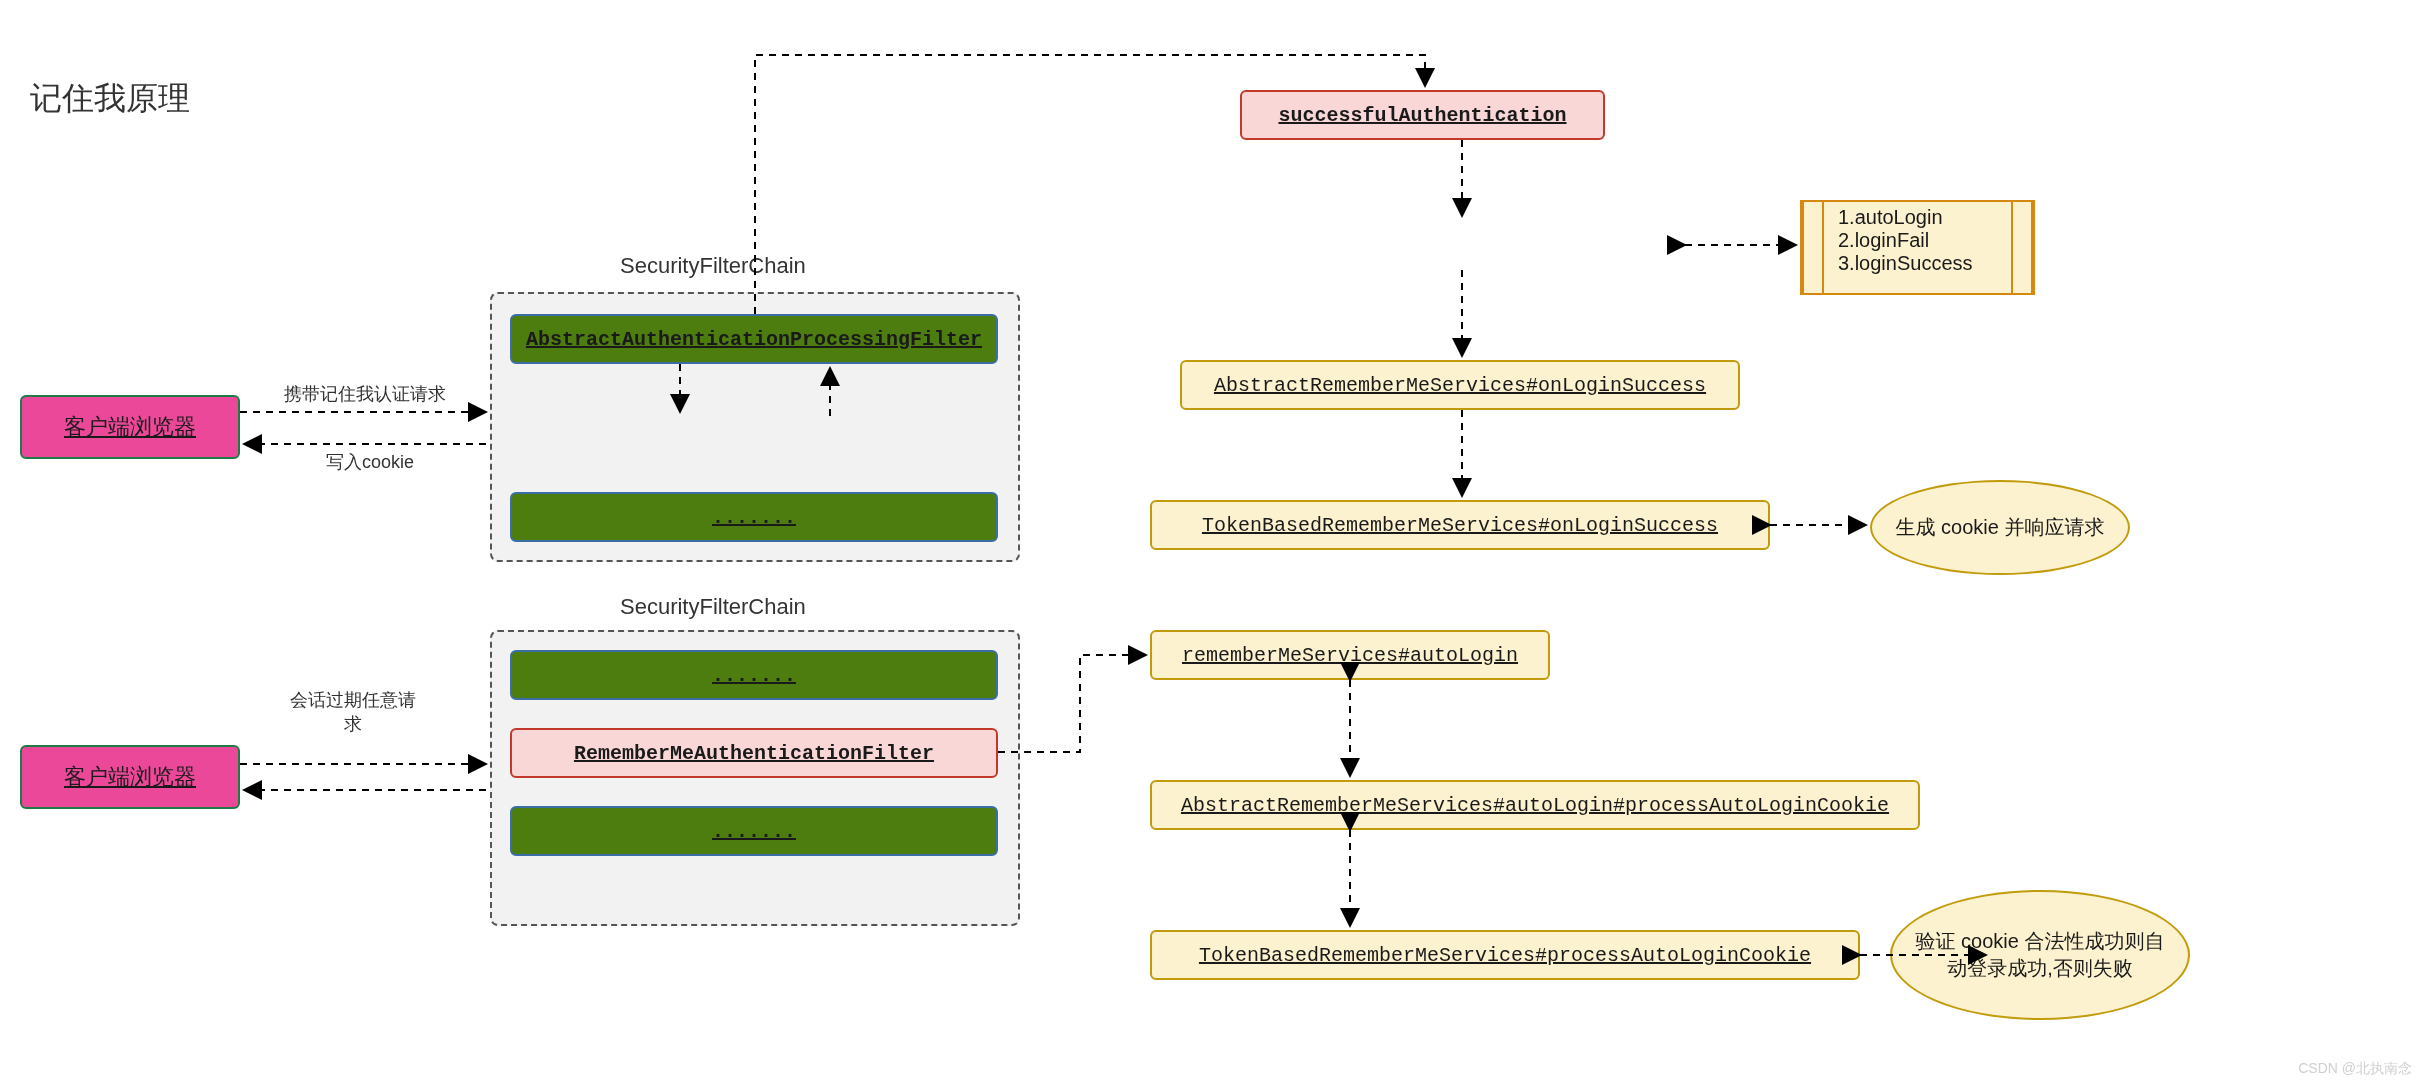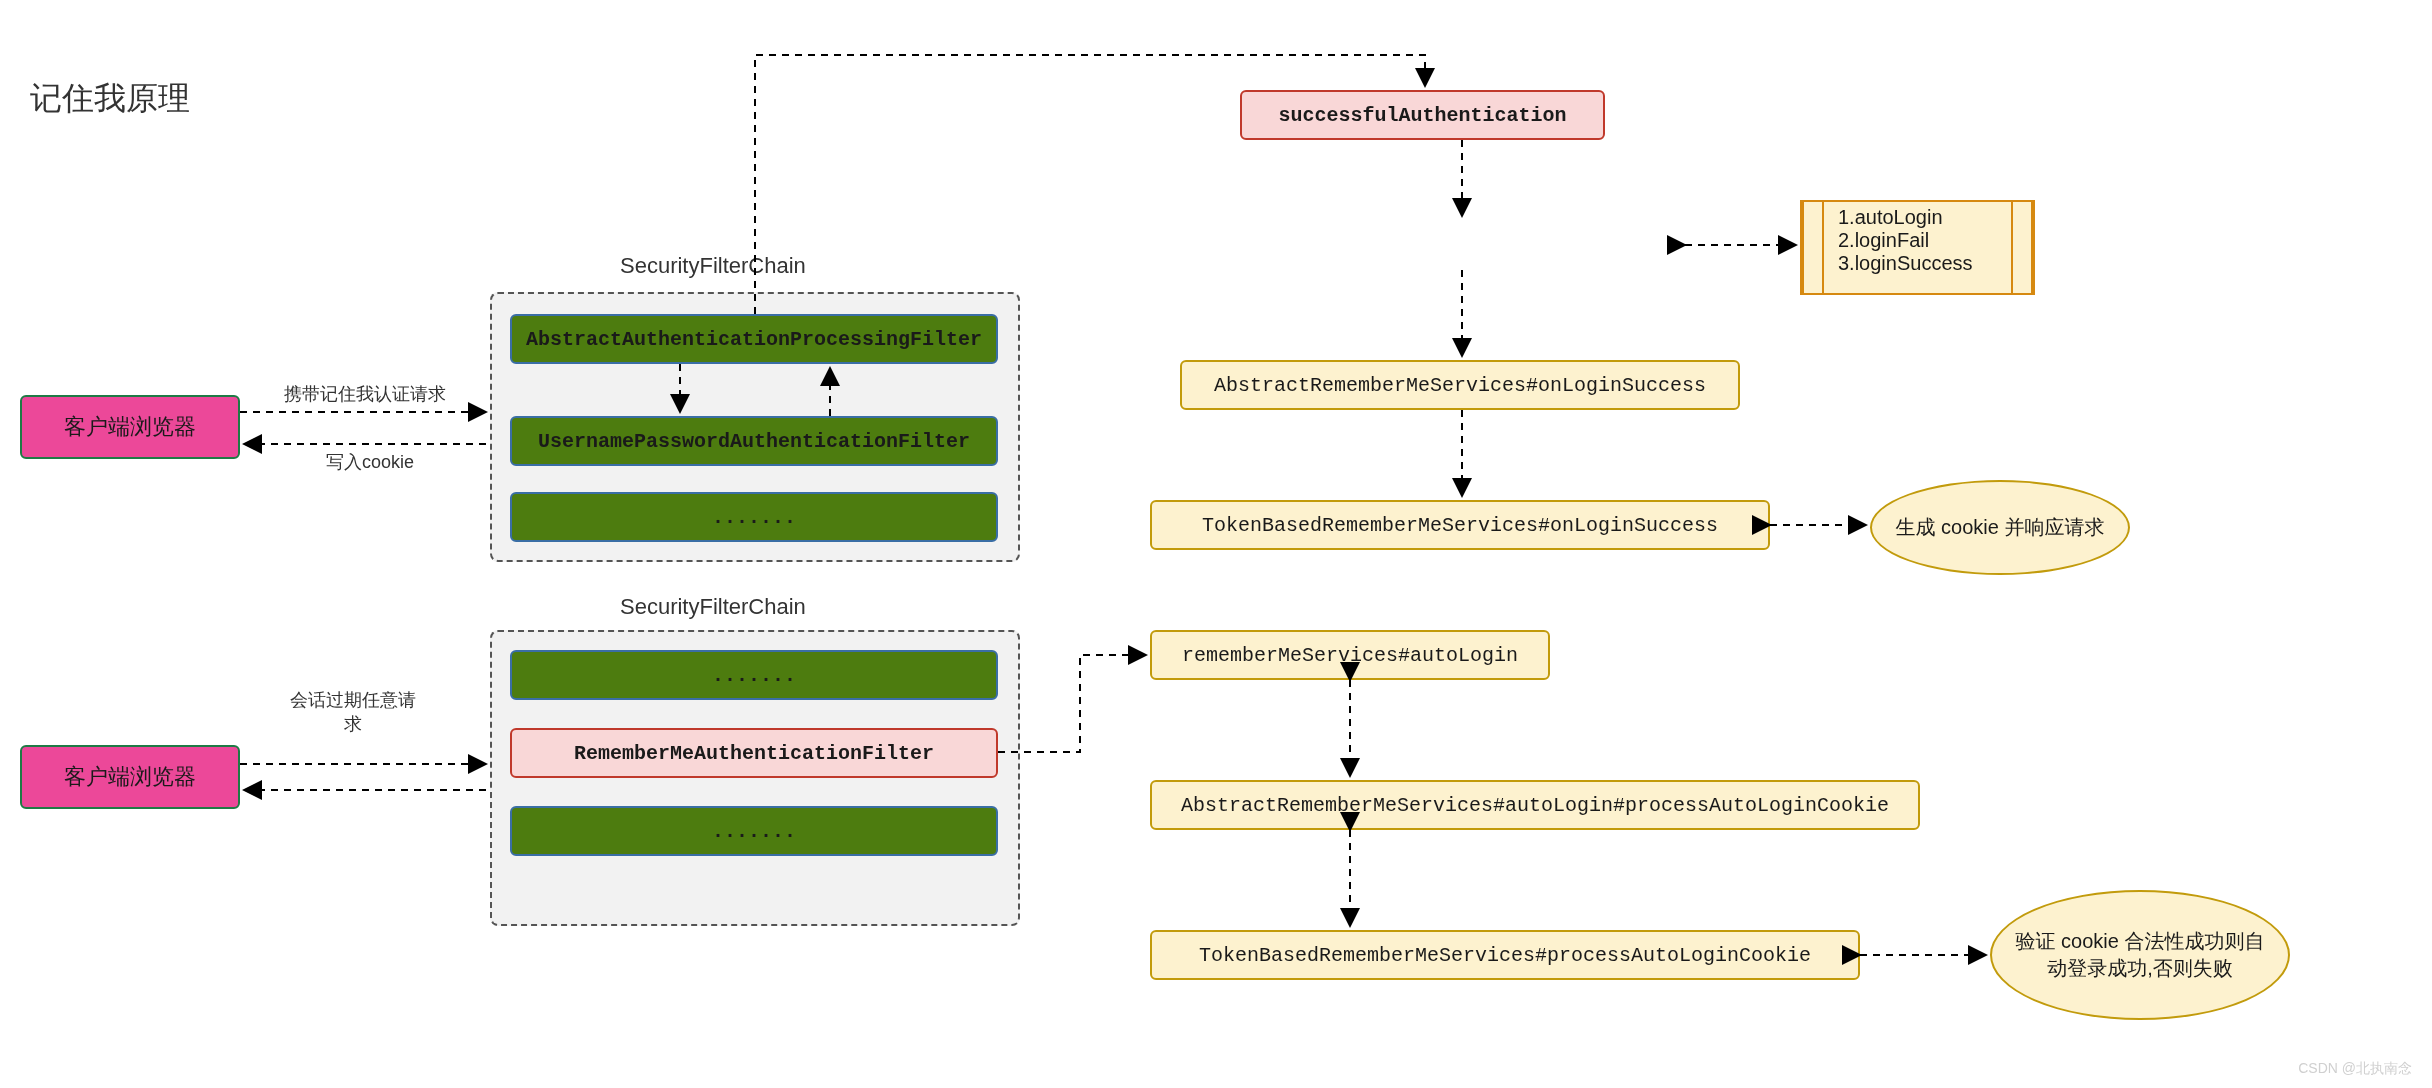--- a/index.html
+++ b/index.html
@@ -27,20 +27,21 @@
   }
   .box {
     position: absolute;
     box-sizing: border-box;
     display: flex;
     align-items: center;
     justify-content: center;
     text-align: center;
     padding: 22px 10px;
     font-size: 20px;
+    text-decoration: underline;
   }
   .green {
     background: #ec4899;
     border: 2px solid #1e7b45;
     border-radius: 6px;
   }
   .red {
     background: #f9d7d7;
     border: 2px solid #c0392b;
     border-radius: 6px;
@@ -129,21 +130,20 @@
   <div class="box green" style="left:20px; top:395px; width:220px; height:64px; font-size:22px;">客户端浏览器</div>
   <div class="box green" style="left:20px; top:745px; width:220px; height:64px; font-size:22px;">客户端浏览器</div>
 
   <div class="edge-label" style="left:265px; top:382px; width:200px;">携带记住我认证请求</div>
   <div class="edge-label" style="left:300px; top:450px; width:140px;">写入cookie</div>
   <div class="edge-label" style="left:288px; top:688px; width:130px;">会话过期任意请求</div>
 
   <div class="container-label" style="left:620px; top:253px;">SecurityFilterChain</div>
   <div class="dashed-container" style="left:490px; top:292px; width:530px; height:270px;"></div>
   <div class="box blue" style="left:510px; top:314px; width:488px; height:50px;">AbstractAuthenticationProcessingFilter</div>
-  <div class="box blue" style="left:510px; top:416px; width:488px; height:50px;">UsernamePasswordAuthenticationFilter</div>
   <div class="box blue" style="left:510px; top:492px; width:488px; height:50px;">.......</div>
 
   <div class="container-label" style="left:620px; top:594px;">SecurityFilterChain</div>
   <div class="dashed-container" style="left:490px; top:630px; width:530px; height:296px;"></div>
   <div class="box blue" style="left:510px; top:650px; width:488px; height:50px;">.......</div>
   <div class="box red" style="left:510px; top:728px; width:488px; height:50px;">RememberMeAuthenticationFilter</div>
   <div class="box blue" style="left:510px; top:806px; width:488px; height:50px;">.......</div>
 
   <div class="box red" style="left:1240px; top:90px; width:365px; height:50px;">successfulAuthentication</div>
   <div class="box yellow" style="left:1180px; top:360px; width:560px; height:50px;">AbstractRememberMeServices#onLoginSuccess</div>
@@ -155,21 +155,21 @@
 
   <div class="yellow-note" style="left:1800px; top:200px; width:235px; height:95px;">
     <div class="note-bar"></div>
     <div class="note-body"><span>1.autoLogin</span>
 <span>2.loginFail</span>
 <span>3.loginSuccess</span></div>
     <div class="note-bar"></div>
   </div>
 
   <div class="ellipse" style="left:1870px; top:480px; width:260px; height:95px;">生成 cookie 并响应请求</div>
-  <div class="ellipse" style="left:1990px; top:890px; width:300px; height:130px;">验证 cookie 合法性成功则自动登录成功,否则失败</div>
+  <div class="ellipse" style="left:1890px; top:890px; width:300px; height:130px;">验证 cookie 合法性成功则自动登录成功,否则失败</div>
 
   <svg width="2432" height="1088">
     <defs>
       <marker id="arrow" markerWidth="12" markerHeight="12" refX="9" refY="5" orient="auto">
         <path d="M0,0 L10,5 L0,10 z" fill="#000"></path>
       </marker>
     </defs>
 
     <line x1="240" y1="412" x2="486" y2="412" stroke="#000" stroke-width="2" stroke-dasharray="7,6" marker-end="url(#arrow)"></line>
     <line x1="486" y1="444" x2="244" y2="444" stroke="#000" stroke-width="2" stroke-dasharray="7,6" marker-end="url(#arrow)"></line>

